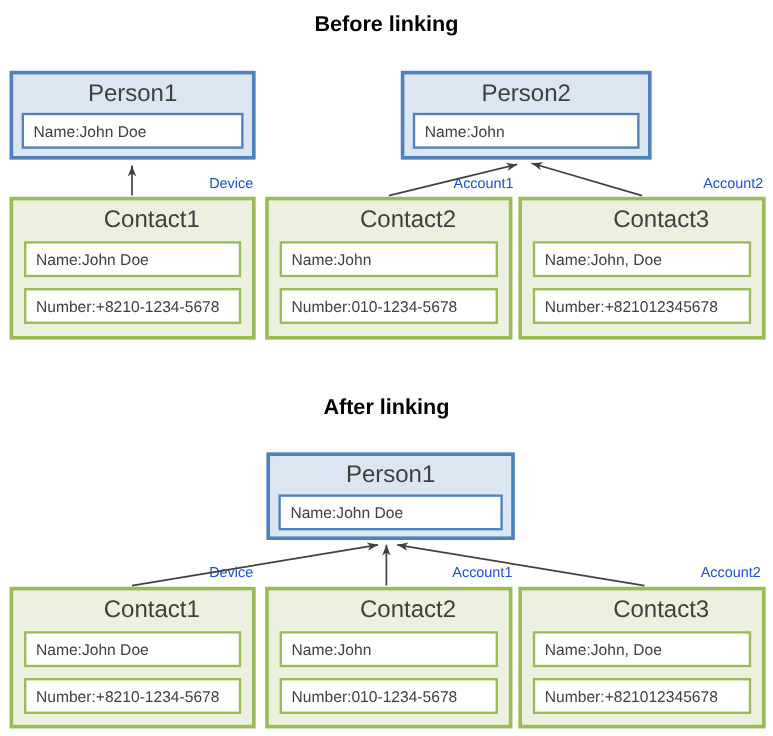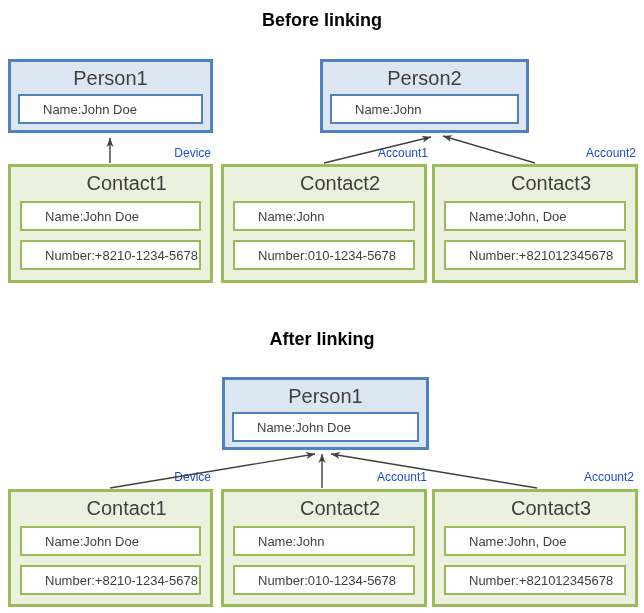--- a/index.html
+++ b/index.html
@@ -41,21 +41,21 @@
     white-space: nowrap;
   }
   .contact .box-title { height: 32px; line-height: 32px; padding-left: 32px; }
   .field {
     box-sizing: border-box;
     background: #ffffff;
     font-size: 13px;
     color: #3f3f3f;
     display: flex;
     align-items: center;
-    padding-left: 23px;
+    padding-left: 8px;
     white-space: nowrap;
     overflow: hidden;
   }
   .person .field {
     border: 2px solid #4F81BD;
     margin: 1px 7px 0 7px;
     height: 30px;
   }
   .contact .field {
     border: 2px solid #9BBB59;
@@ -87,21 +87,21 @@
   <div class="sec-title" style="top:10px">Before linking</div>
 
   <div class="person" style="left:8px;top:59px;width:205px;height:74px">
     <div class="box-title">Person1</div>
     <div class="field">
       <span class="fld-label">Name:</span>
       <span class="fld-value">John Doe</span>
     </div>
   </div>
 
-  <div class="person" style="left:320px;top:59px;width:209px;height:74px">
+  <div class="person" style="left:334px;top:59px;width:209px;height:74px">
     <div class="box-title">Person2</div>
     <div class="field">
       <span class="fld-label">Name:</span>
       <span class="fld-value">John</span>
     </div>
   </div>
 
   <div class="link-label" style="left:131px;top:146px">Device</div>
   <div class="link-label" style="left:348px;top:146px">Account1</div>
   <div class="link-label" style="left:556px;top:146px">Account2</div>

